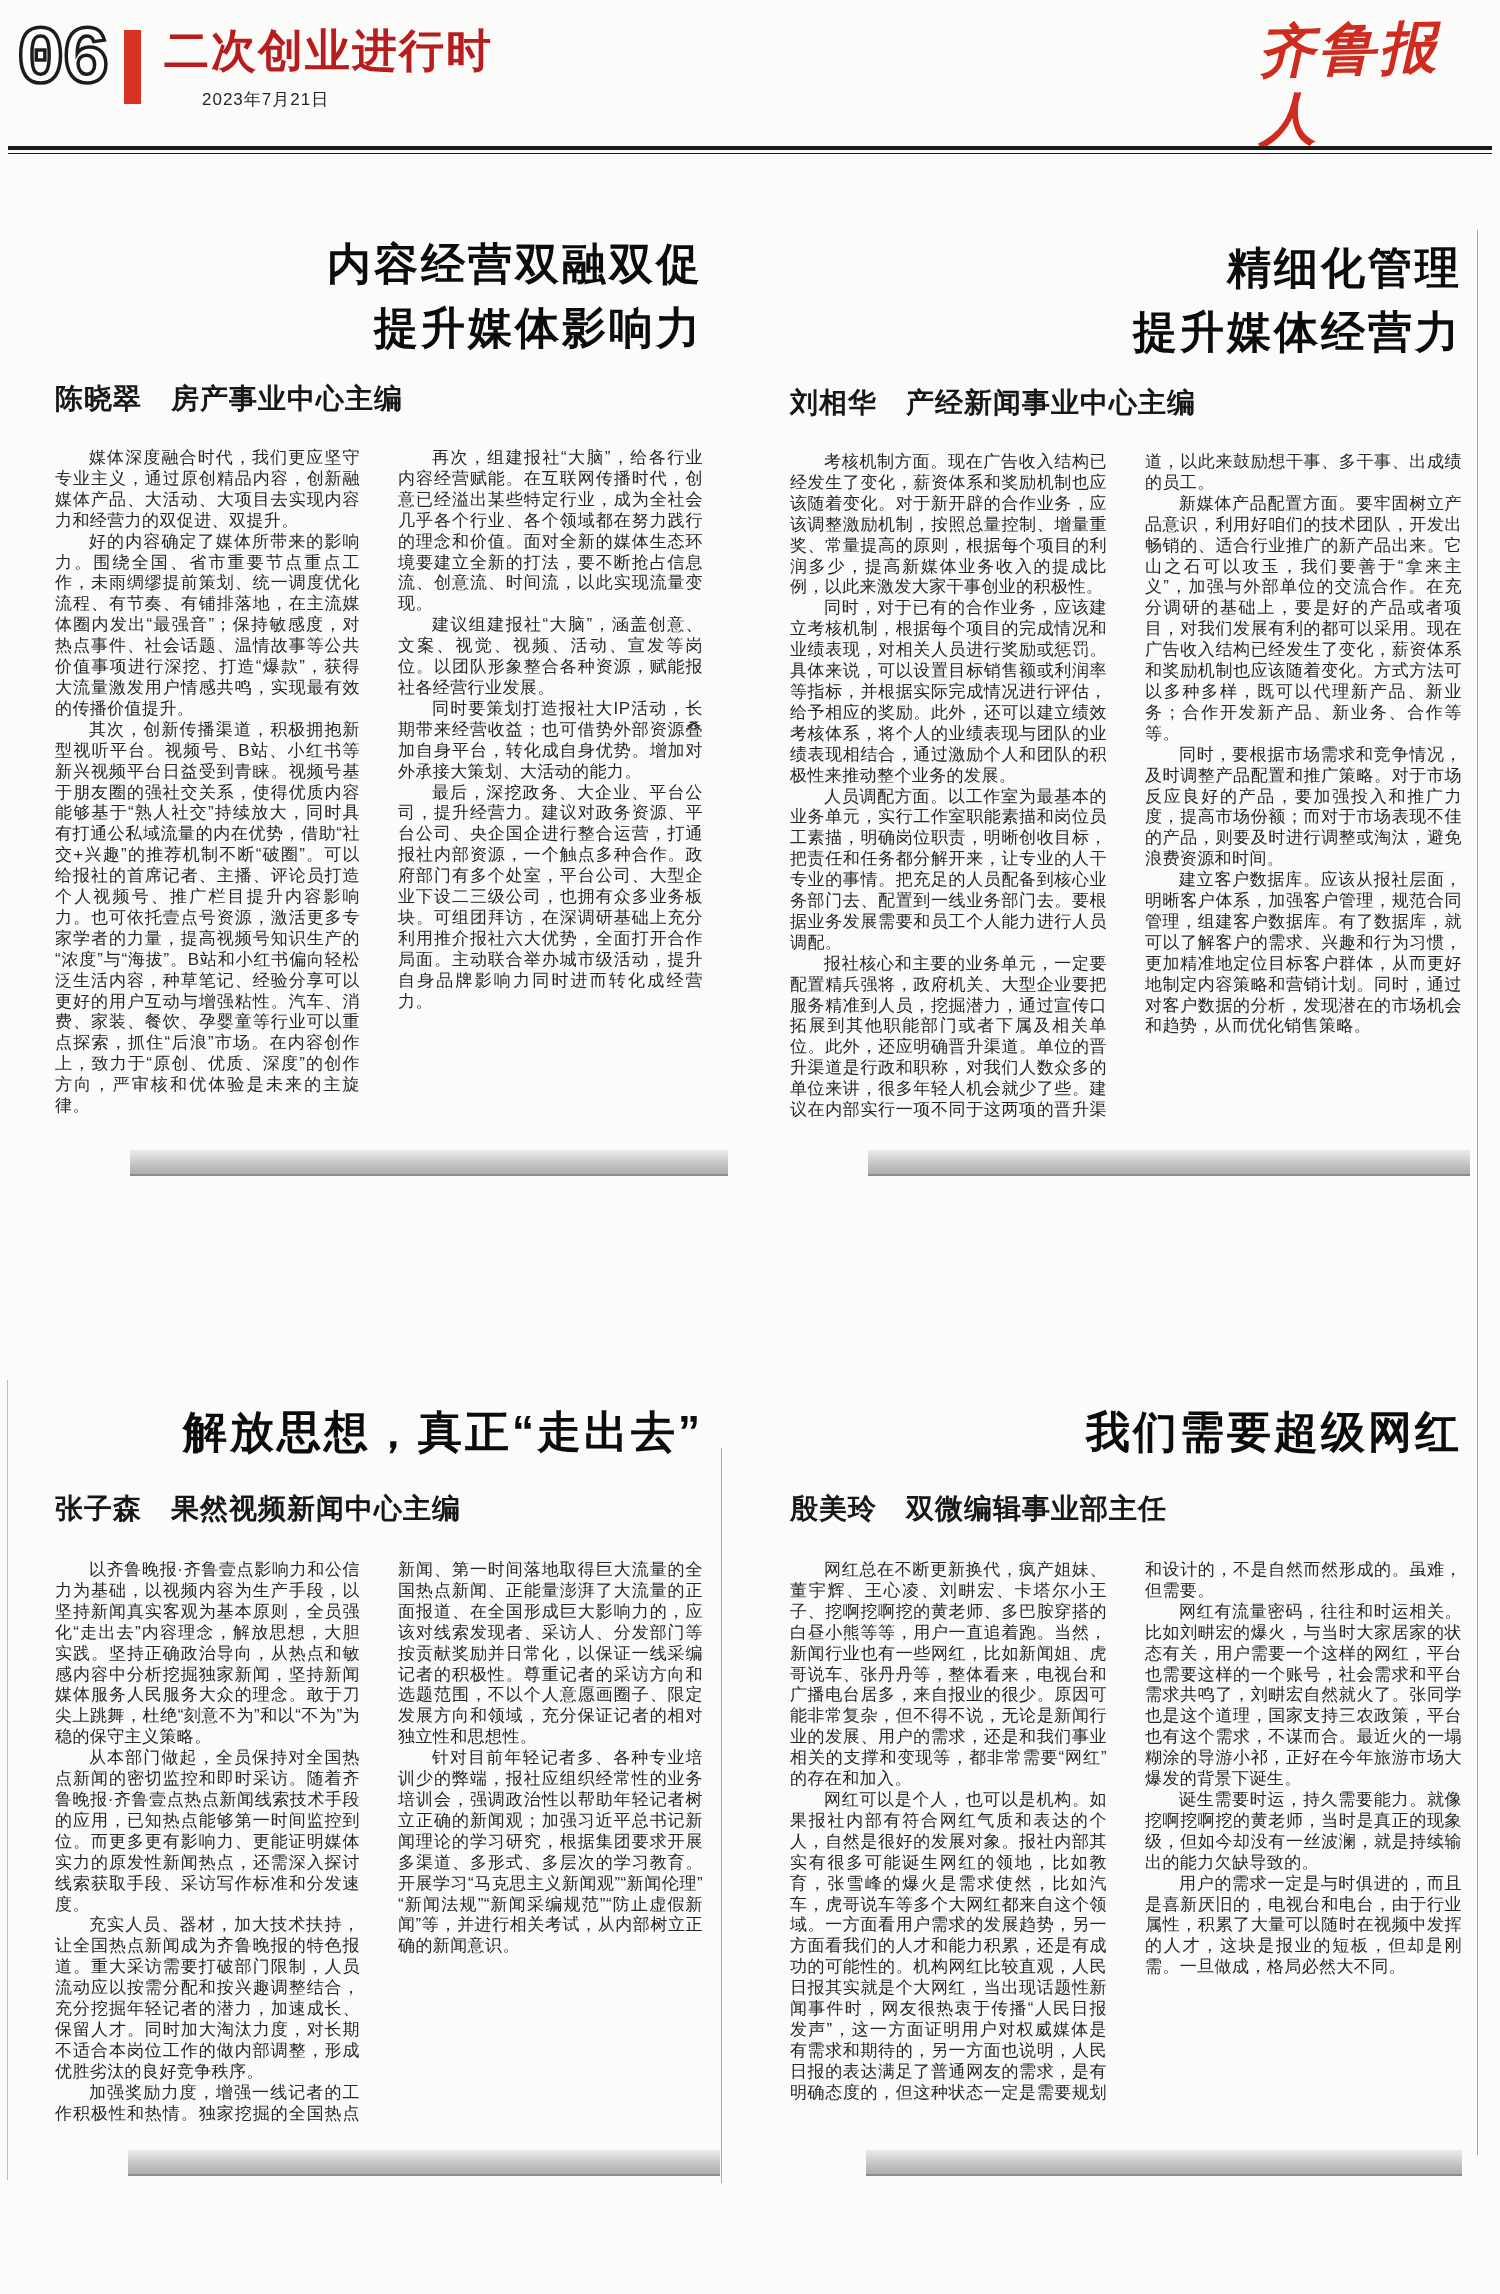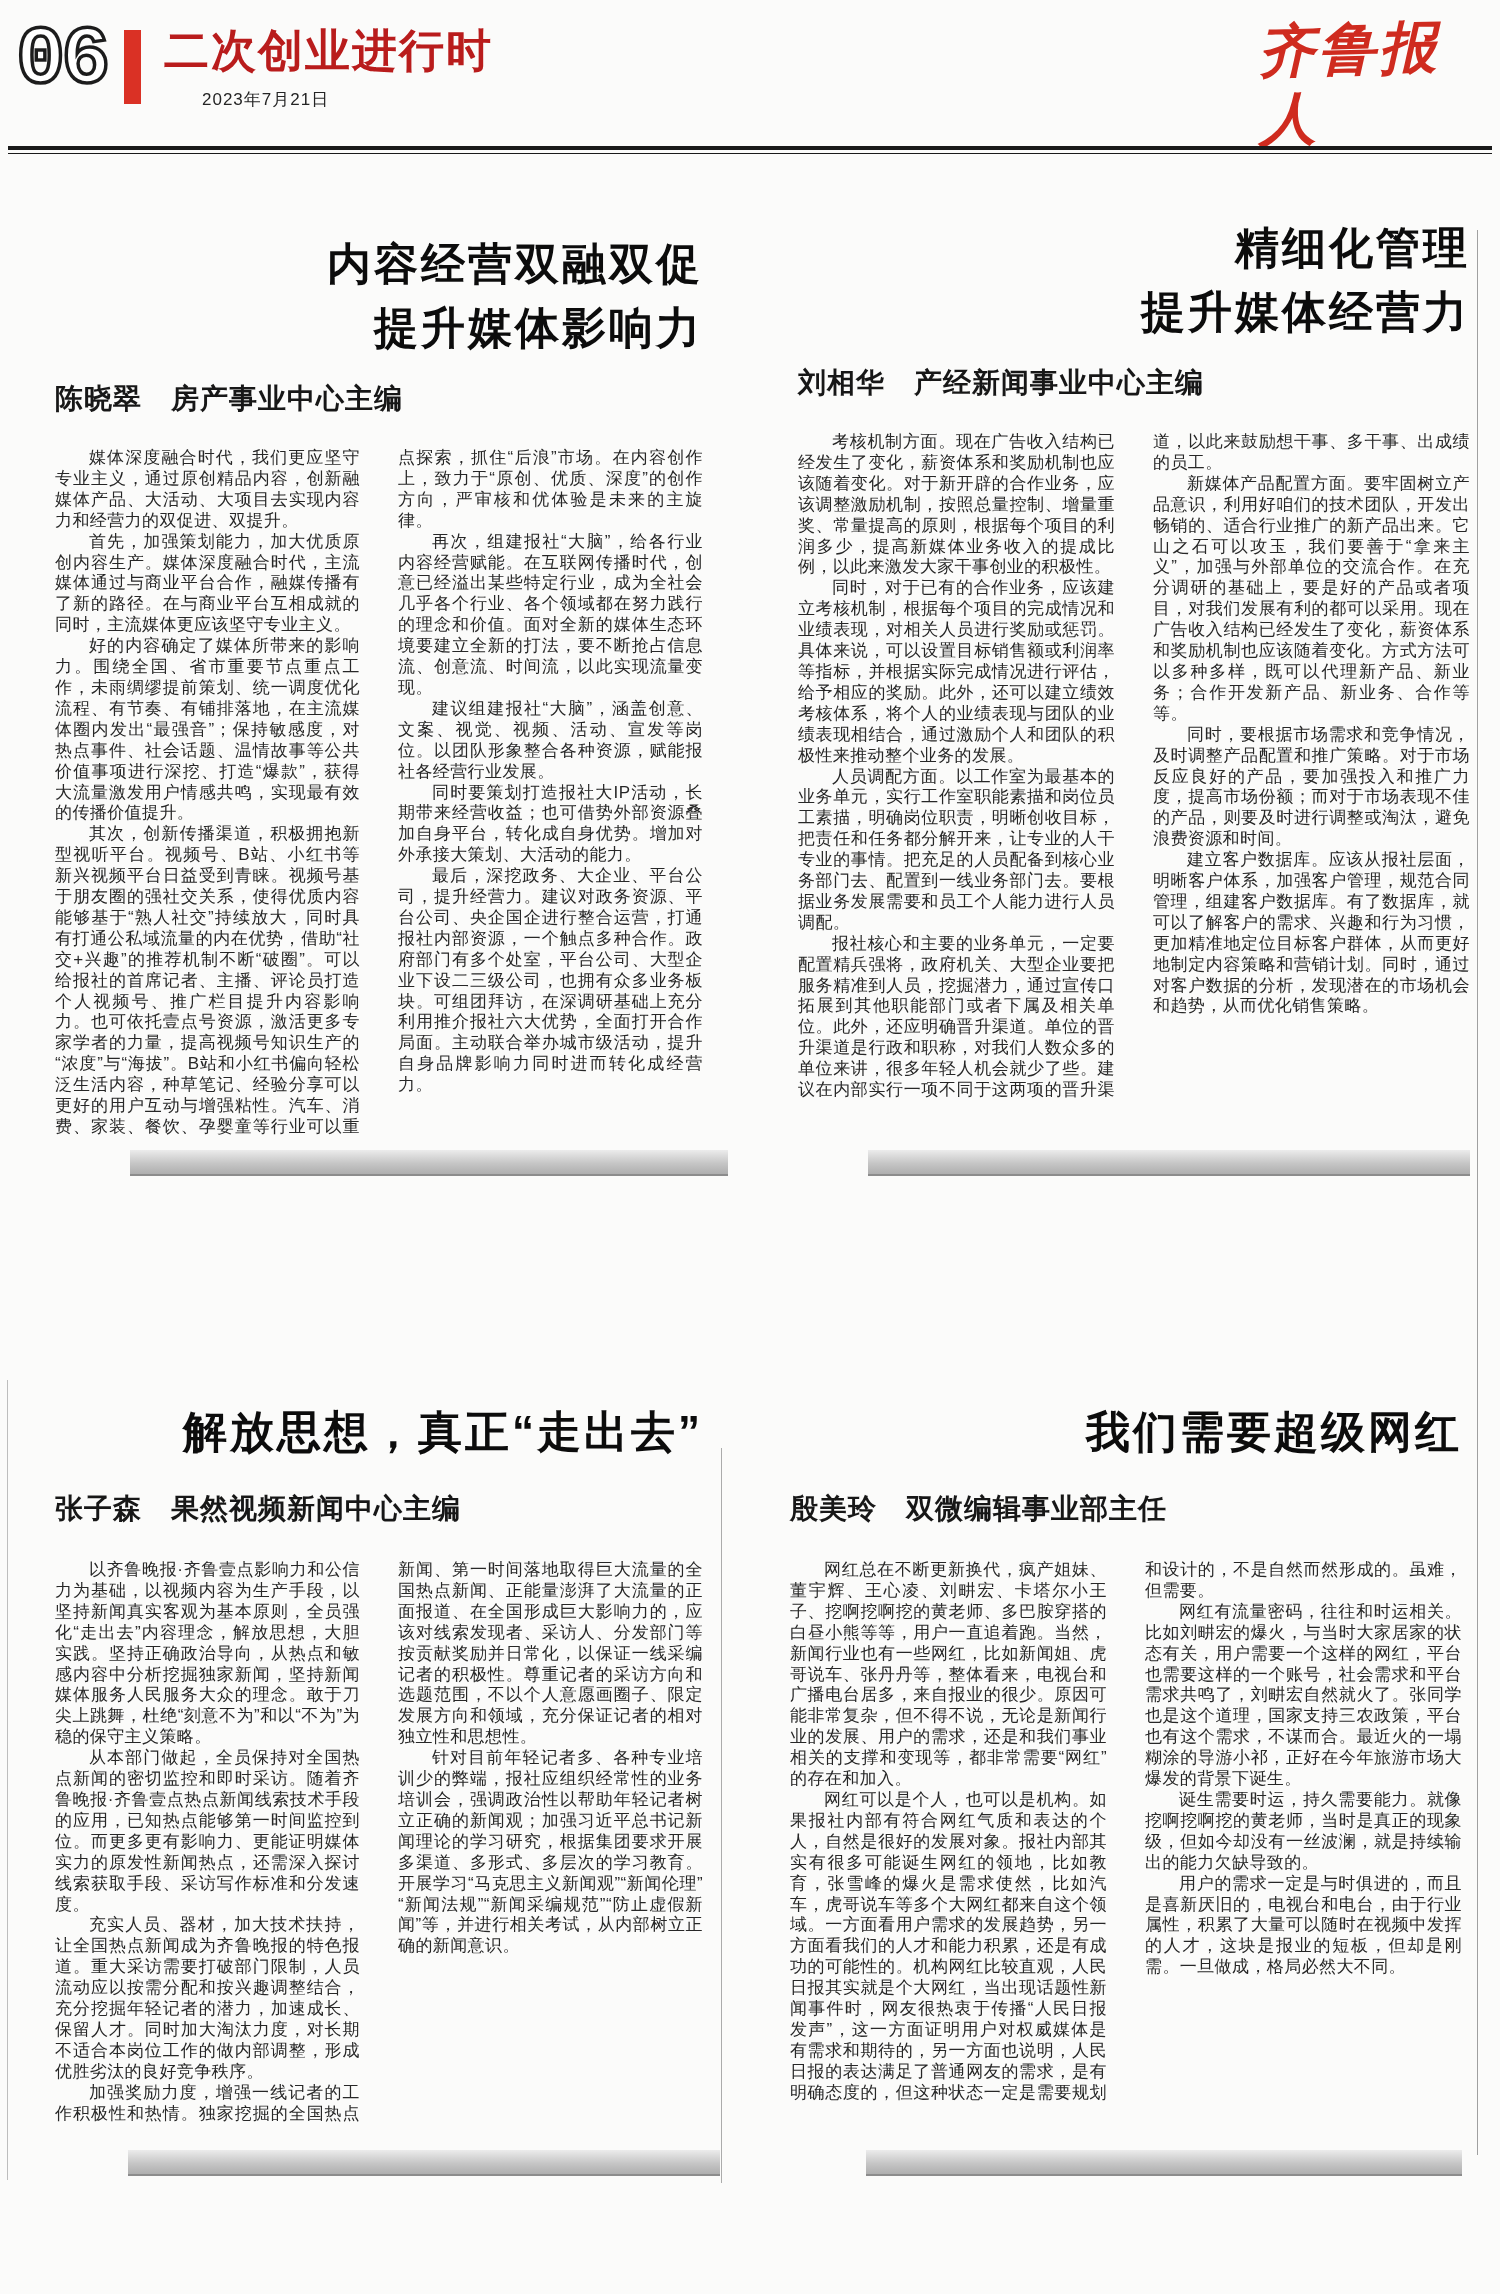--- a/index.html
+++ b/index.html
@@ -25,21 +25,21 @@
     letter-spacing:4px;color:#cf2b1f;transform:rotate(-1.5deg);
     font-family:"DejaVu Serif","Liberation Serif",serif;
   }
   .header-rule{
     position:absolute;left:8px;top:146px;width:1484px;height:3px;
     border-top:4px solid #1a1a1a;border-bottom:1px solid #1a1a1a;background:transparent;
   }
   
   .card{position:absolute;}
   .a1{left:55px;top:188px;width:648px;}
-  .a2{left:790px;top:172px;width:672px;margin-left:8px;}
+  .a2{left:790px;top:192px;width:672px;}
   .a3{left:55px;top:1352px;width:648px;}
   .a4{left:790px;top:1352px;width:672px;}
   .card h2{margin:0;text-align:right;font-size:44px;line-height:64px;font-weight:900;letter-spacing:3px;color:#0c0c0c;}
   .row1 h2{margin-top:44px;}
   .row2 h2{margin-top:48px;}
   .byline{font-size:28px;font-weight:700;color:#171717;margin-top:20px;letter-spacing:1px;}
   .row2 .byline{margin-top:26px;}
   .body{
     column-count:2;column-gap:38px;column-fill:auto;overflow:hidden;
     font-size:17px;line-height:20.9px;color:#272727;
@@ -76,21 +76,20 @@
   <div class="header-rule"></div>
 
   <article class="card row1 a1">
     <h2>
         <span style="display: block;">内容经营双融双促</span>
         <span style="display: block;">提升媒体影响力</span>
       </h2>
     <div class="byline">陈晓翠　房产事业中心主编</div>
     <div class="body">
         <p>媒体深度融合时代，我们更应坚守专业主义，通过原创精品内容，创新融媒体产品、大活动、大项目去实现内容力和经营力的双促进、双提升。</p>
-        <p>首先，加强策划能力，加大优质原创内容生产。媒体深度融合时代，主流媒体通过与商业平台合作，融媒传播有了新的路径。在与商业平台互相成就的同时，主流媒体更应该坚守专业主义。</p>
         <p>好的内容确定了媒体所带来的影响力。围绕全国、省市重要节点重点工作，未雨绸缪提前策划、统一调度优化流程、有节奏、有铺排落地，在主流媒体圈内发出“最强音”；保持敏感度，对热点事件、社会话题、温情故事等公共价值事项进行深挖、打造“爆款”，获得大流量激发用户情感共鸣，实现最有效的传播价值提升。</p>
         <p>其次，创新传播渠道，积极拥抱新型视听平台。视频号、B站、小红书等新兴视频平台日益受到青睐。视频号基于朋友圈的强社交关系，使得优质内容能够基于“熟人社交”持续放大，同时具有打通公私域流量的内在优势，借助“社交+兴趣”的推荐机制不断“破圈”。可以给报社的首席记者、主播、评论员打造个人视频号、推广栏目提升内容影响力。也可依托壹点号资源，激活更多专家学者的力量，提高视频号知识生产的“浓度”与“海拔”。B站和小红书偏向轻松泛生活内容，种草笔记、经验分享可以更好的用户互动与增强粘性。汽车、消费、家装、餐饮、孕婴童等行业可以重点探索，抓住“后浪”市场。在内容创作上，致力于“原创、优质、深度”的创作方向，严审核和优体验是未来的主旋律。</p>
         <p>再次，组建报社“大脑”，给各行业内容经营赋能。在互联网传播时代，创意已经溢出某些特定行业，成为全社会几乎各个行业、各个领域都在努力践行的理念和价值。面对全新的媒体生态环境要建立全新的打法，要不断抢占信息流、创意流、时间流，以此实现流量变现。</p>
         <p>建议组建报社“大脑”，涵盖创意、文案、视觉、视频、活动、宣发等岗位。以团队形象整合各种资源，赋能报社各经营行业发展。</p>
         <p>同时要策划打造报社大IP活动，长期带来经营收益；也可借势外部资源叠加自身平台，转化成自身优势。增加对外承接大策划、大活动的能力。</p>
         <p>最后，深挖政务、大企业、平台公司，提升经营力。建议对政务资源、平台公司、央企国企进行整合运营，打通报社内部资源，一个触点多种合作。政府部门有多个处室，平台公司、大型企业下设二三级公司，也拥有众多业务板块。可组团拜访，在深调研基础上充分利用推介报社六大优势，全面打开合作局面。主动联合举办城市级活动，提升自身品牌影响力同时进而转化成经营力。</p>
       </div>
   </article>
 
   <article class="card row1 a2">

